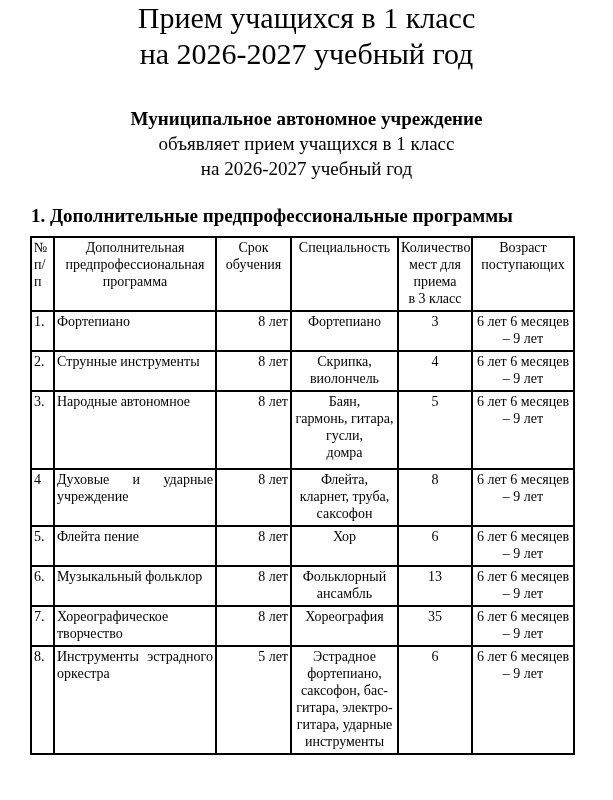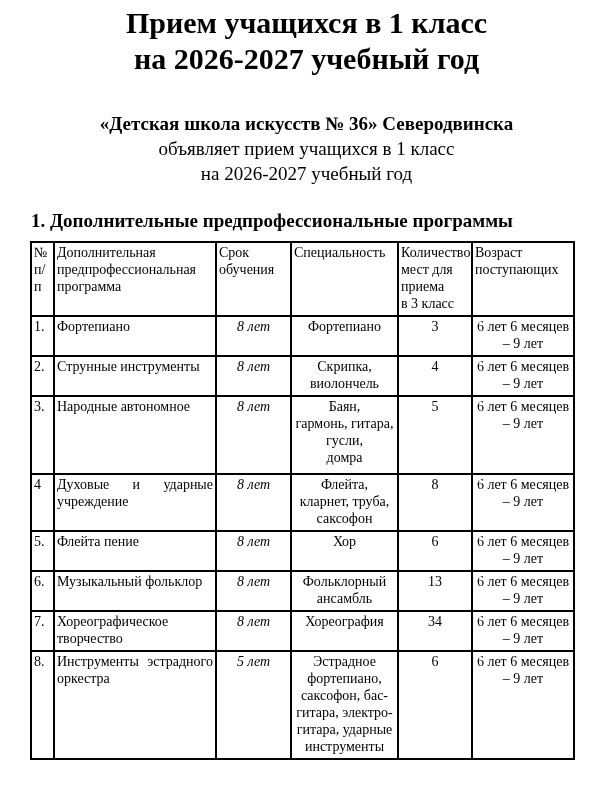--- a/index.html
+++ b/index.html
@@ -5,23 +5,22 @@
   * { box-sizing: border-box; margin: 0; padding: 0; }
   html, body {
     width: 613px;
     background: #ffffff;
     color: #000000;
     font-family: "Liberation Serif", "DejaVu Serif", serif;
   }
   body { height: 800px; overflow: hidden; }
 
   .doc-title {
-    padding-top: 5px;
     text-align: center;
-    font-weight: bold;
+    font-weight: normal;
     font-size: 30px;
     line-height: 36px;
   }
 
   .intro {
     margin-top: 34px;
     text-align: center;
     font-size: 19px;
     line-height: 25px;
   }
@@ -43,41 +42,41 @@
     line-height: 17px;
   }
   .adm-table th, .adm-table td {
     border: 2px solid #000000;
     vertical-align: top;
     padding: 1px 2px 3px 2px;
     font-weight: normal;
     white-space: pre;          
     overflow: hidden;
   }
-  .adm-table th { text-align: left; }
+  .adm-table th { text-align: center; }
   .adm-table th.col-num { text-align: left; }
   .adm-table td.col-num { text-align: left; }
   .adm-table td.col-program { text-align: justify; white-space: normal; }
-  .adm-table td.col-term { text-align: center; font-style: italic; }
+  .adm-table td.col-term { text-align: right; }
   .adm-table td.col-specialty { text-align: center; }
   .adm-table td.col-seats { text-align: center; }
-  .adm-table td.col-age { text-align: center; border-radius: 19px; }
+  .adm-table td.col-age { text-align: center; }
   .adm-table tr.tall-1 td { height: 38px; }
   .adm-table tr.tall-3 td { height: 78px; }
 </style>
 </head>
 <body>
 
 <div class="doc-title">
   <div>Прием учащихся в 1 класс</div>
   <div>на 2026-2027 учебный год</div>
 </div>
 
 <div class="intro">
-  <div class="b">«Детская школа искусств № 36» Северодвинска</div>
+  <div class="b">Муниципальное автономное учреждение</div>
   <div class="u">объявляет прием учащихся в 1 класс</div>
   <div class="u">на 2026-2027 учебный год</div>
 </div>
 
 <div class="section-heading">1. Дополнительные предпрофессиональные программы</div>
 
 <table class="adm-table">
   <colgroup>
     <col style="width:23px">
       <col style="width:162px">
@@ -165,21 +164,21 @@
 ансамбль</td>
       <td class="col-seats">13</td>
       <td class="col-age">6 лет 6 месяцев
 – 9 лет</td>
     </tr>
     <tr>
       <td class="col-num">7.</td>
       <td class="col-program">Хореографическое творчество</td>
       <td class="col-term">8 лет</td>
       <td class="col-specialty">Хореография</td>
-      <td class="col-seats">34</td>
+      <td class="col-seats">35</td>
       <td class="col-age">6 лет 6 месяцев
 – 9 лет</td>
     </tr>
     <tr>
       <td class="col-num">8.</td>
       <td class="col-program">Инструменты эстрадного оркестра</td>
       <td class="col-term">5 лет</td>
       <td class="col-specialty">Эстрадное
 фортепиано,
 саксофон, бас-

